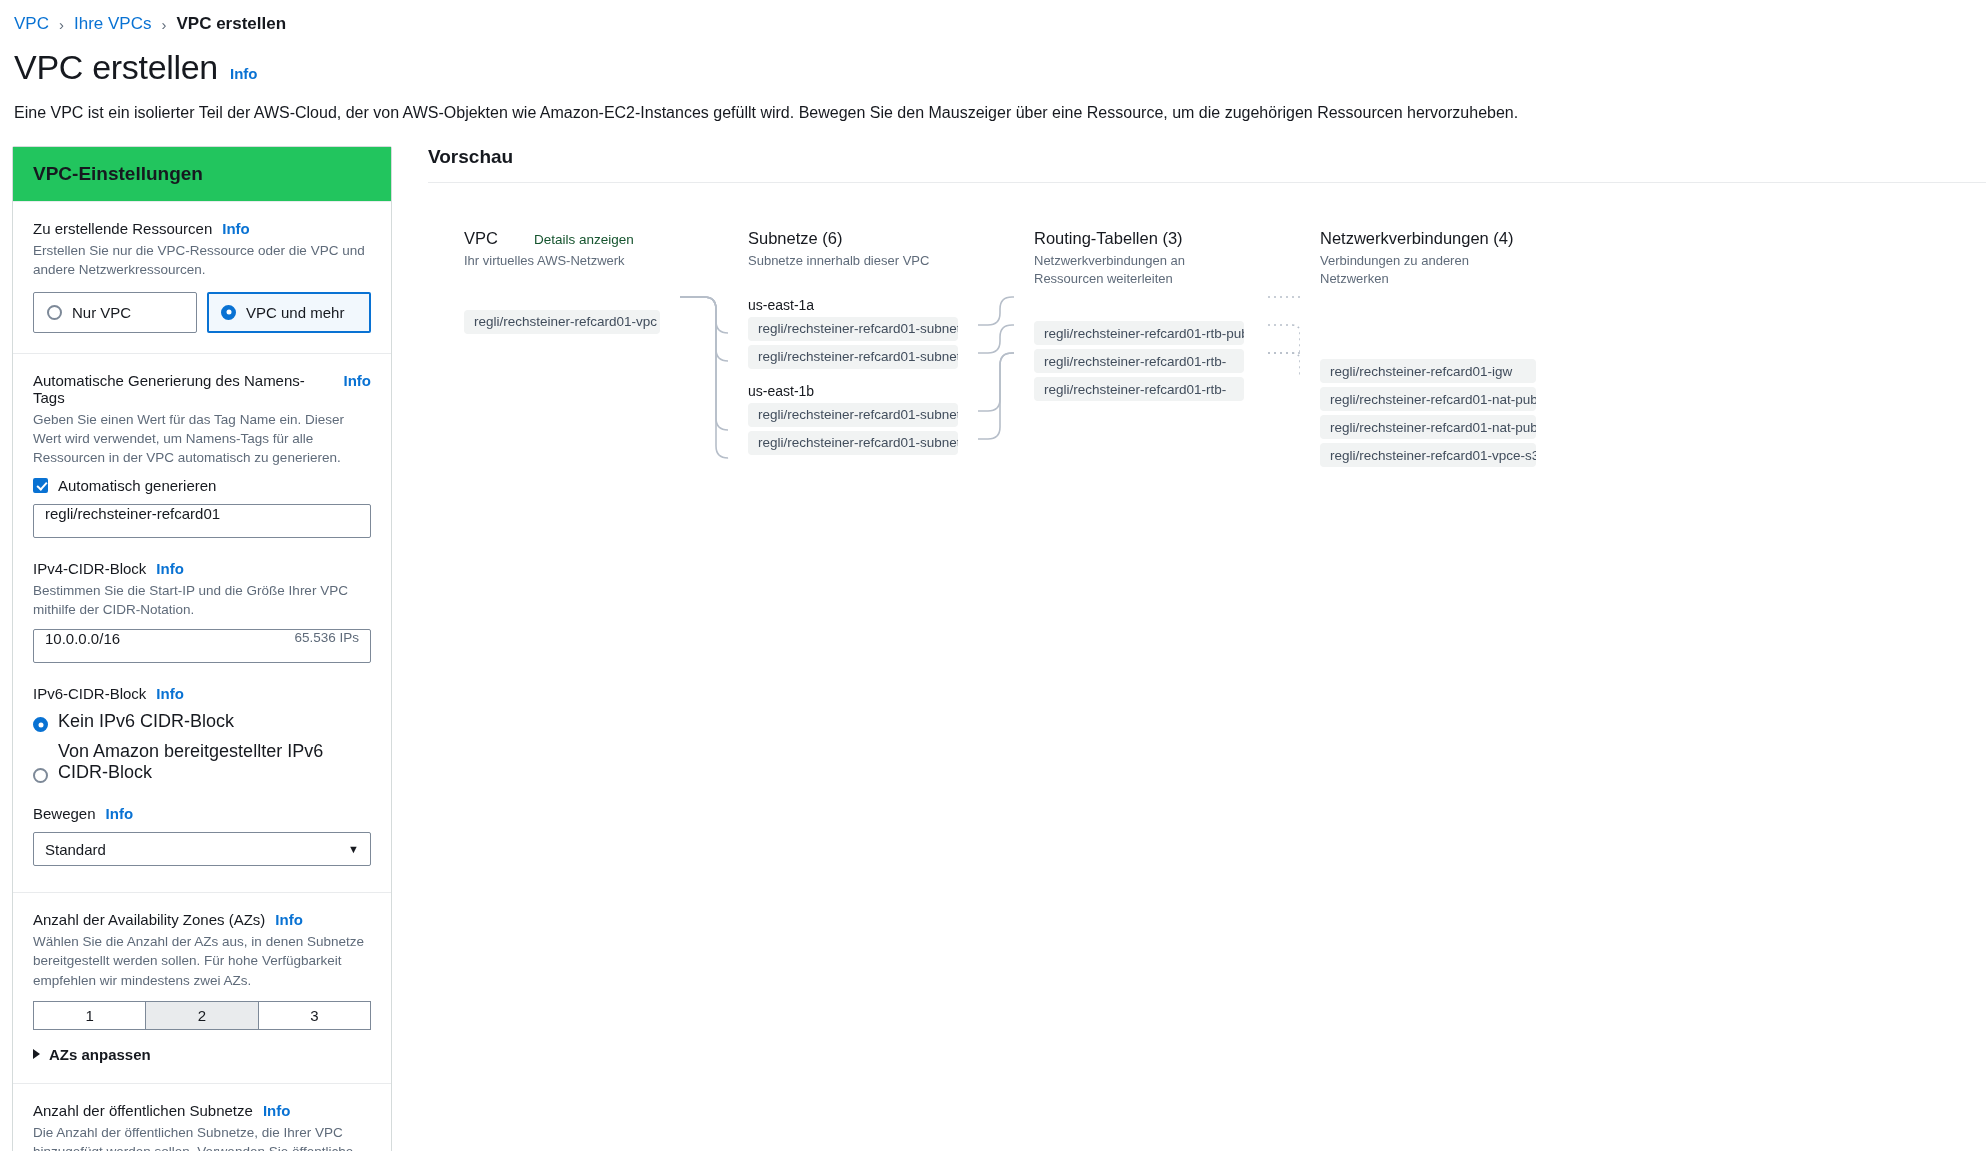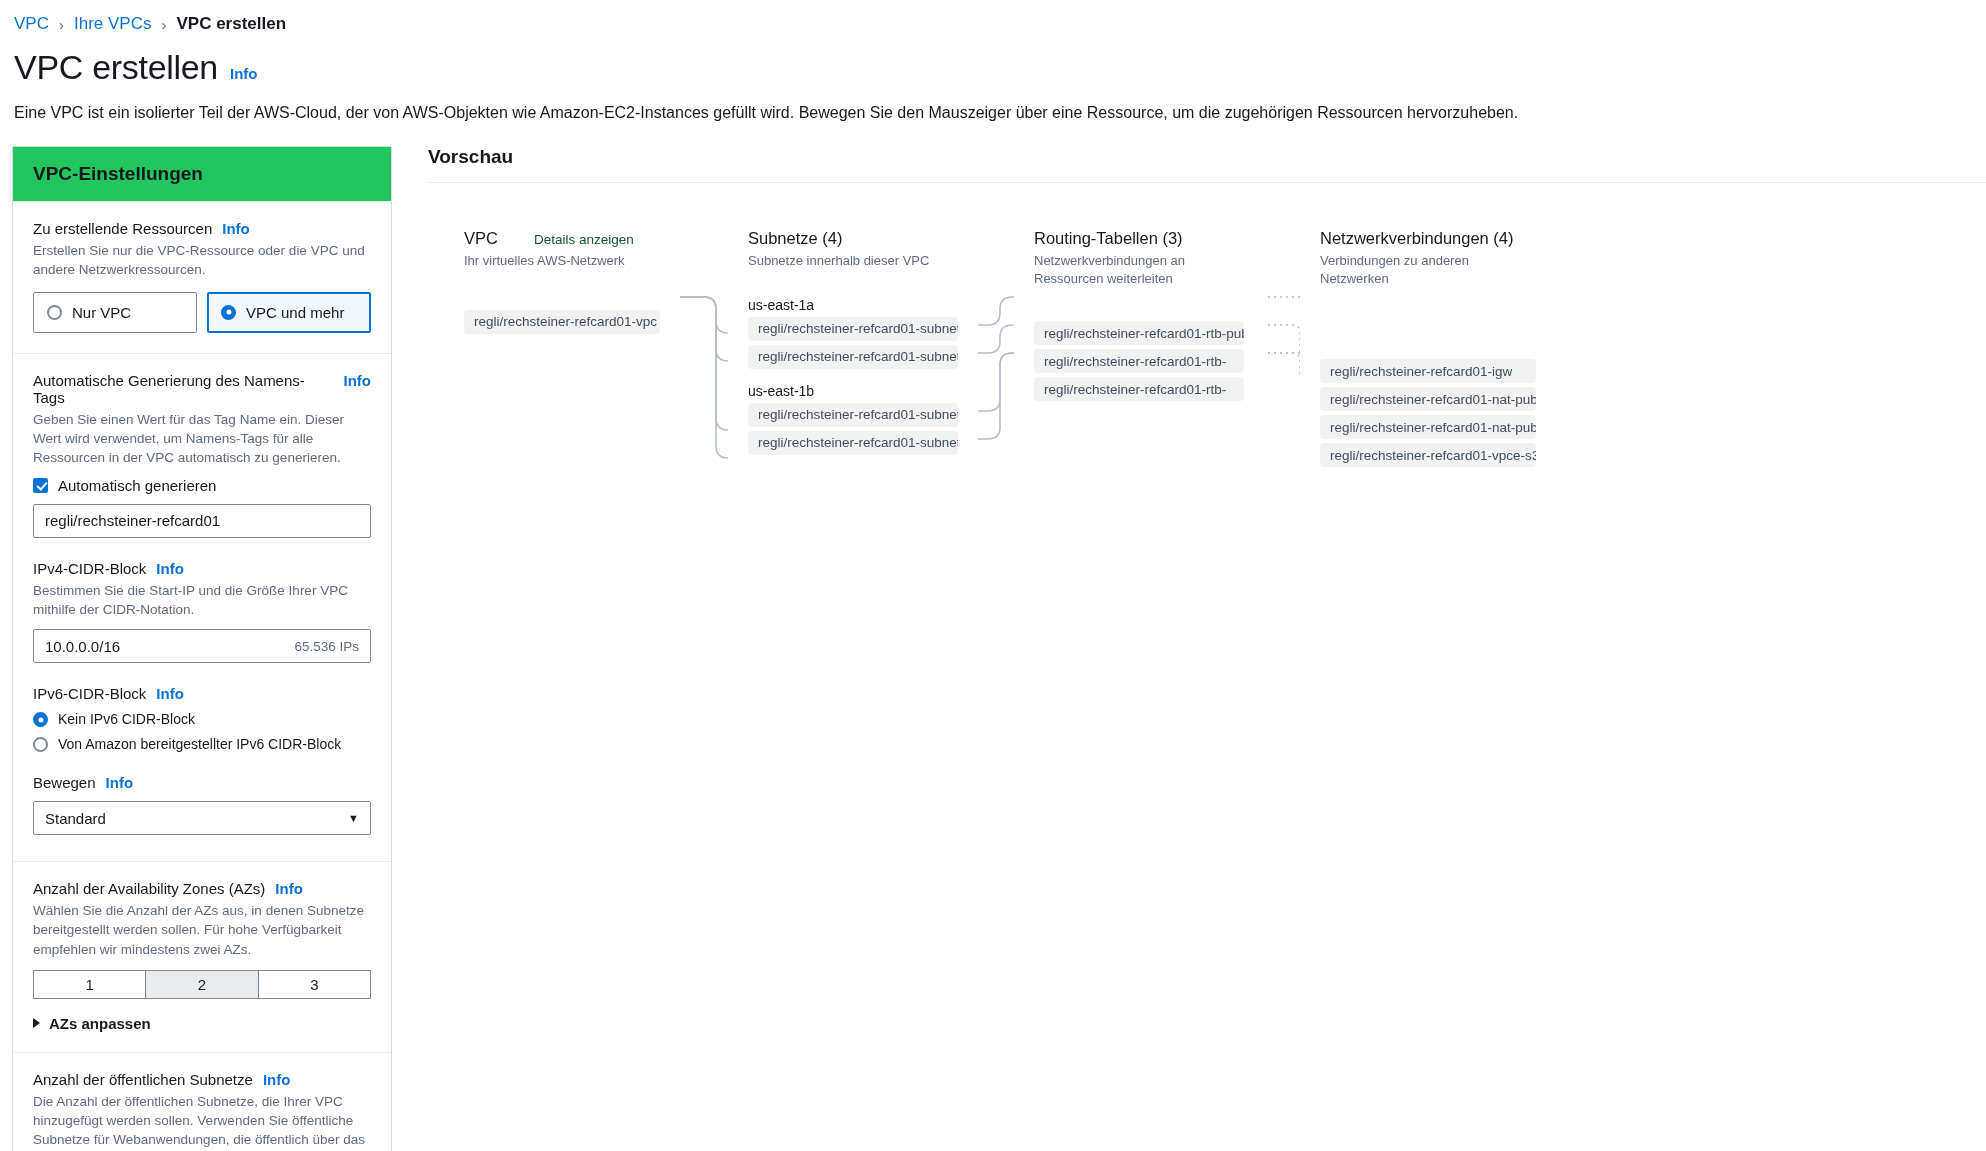--- a/index.html
+++ b/index.html
@@ -66,40 +66,40 @@
     border: 2px solid #7d8998; background: #fff;
     display: inline-block; flex: none; position: relative;
   }
   .radio.on { border-color: #0972d3; background: #0972d3; }
   .radio.on::after {
     content: ""; position: absolute; left: 50%; top: 50%;
     width: 5px; height: 5px; border-radius: 50%; background: #fff;
     transform: translate(-50%, -50%);
   }
 
-  .radio-row { display: flex; align-items: flex-end; gap: 10px; font-size: 14px; margin-top: 9px; cursor: pointer; }
+  .radio-row { display: flex; align-items: flex-end; gap: 10px; font-size: 18px; margin-top: 9px; cursor: pointer; }
 
   
   .cbrow { display: flex; align-items: center; gap: 10px; margin-top: 10px; cursor: pointer; font-size: 15px; }
   .cbox {
     width: 15px; height: 15px; border-radius: 2px; flex: none;
     border: 2px solid #7d8998; background: #fff; position: relative;
   }
   .cbox.on { background: #0972d3; border-color: #0972d3; }
   .cbox.on::after {
     content: ""; position: absolute; left: 4px; top: 0.5px;
     width: 4px; height: 8px; border: solid #fff;
     border-width: 0 2px 2px 0; transform: rotate(42deg);
   }
 
   
   .input {
     margin-top: 10px; height: 34px;
     border: 1px solid #7d8998; border-radius: 2px; background: #fff;
-    display: flex; align-items: center; padding: 0 11px;
+    display: flex; align-items: flex-start; padding: 0 11px;
     font-size: 15px; color: #16191f;
   }
   .input .suffix { margin-left: auto; color: #5f6b7a; font-size: 13.5px; }
 
   .select {
     margin-top: 10px; height: 34px;
     border: 1px solid #7d8998; border-radius: 2px; background: #fff;
     display: flex; align-items: center; padding: 0 11px;
     font-size: 15px; color: #16191f; cursor: pointer;
   }
@@ -295,21 +295,21 @@
       <div class="pcard" style="left:16px; top:10px; width:236px; height:123px;">
         <div class="headrow">
           <h3>VPC</h3>
           <span class="show-details">Details anzeigen</span>
         </div>
         <div class="sub">Ihr virtuelles AWS-Netzwerk</div>
         <div class="res" style="margin-top:40px">regli/rechsteiner-refcard01-vpc</div>
       </div>
 
       <div class="pcard" style="left:300px; top:10px; width:250px; height:264px;">
-        <h3>Subnetze (4)</h3>
+        <h3>Subnetze (6)</h3>
         <div class="sub">Subnetze innerhalb dieser VPC</div>
         <div class="azlabel" style="margin-top:27px">us-east-1a</div>
         <div class="res">regli/rechsteiner-refcard01-subnet-</div>
         <div class="res">regli/rechsteiner-refcard01-subnet-</div>
         <div class="azlabel">us-east-1b</div>
         <div class="res">regli/rechsteiner-refcard01-subnet-</div>
         <div class="res">regli/rechsteiner-refcard01-subnet-</div>
       </div>
 
       <div class="pcard" style="left:586px; top:10px; width:250px; height:200px;">

